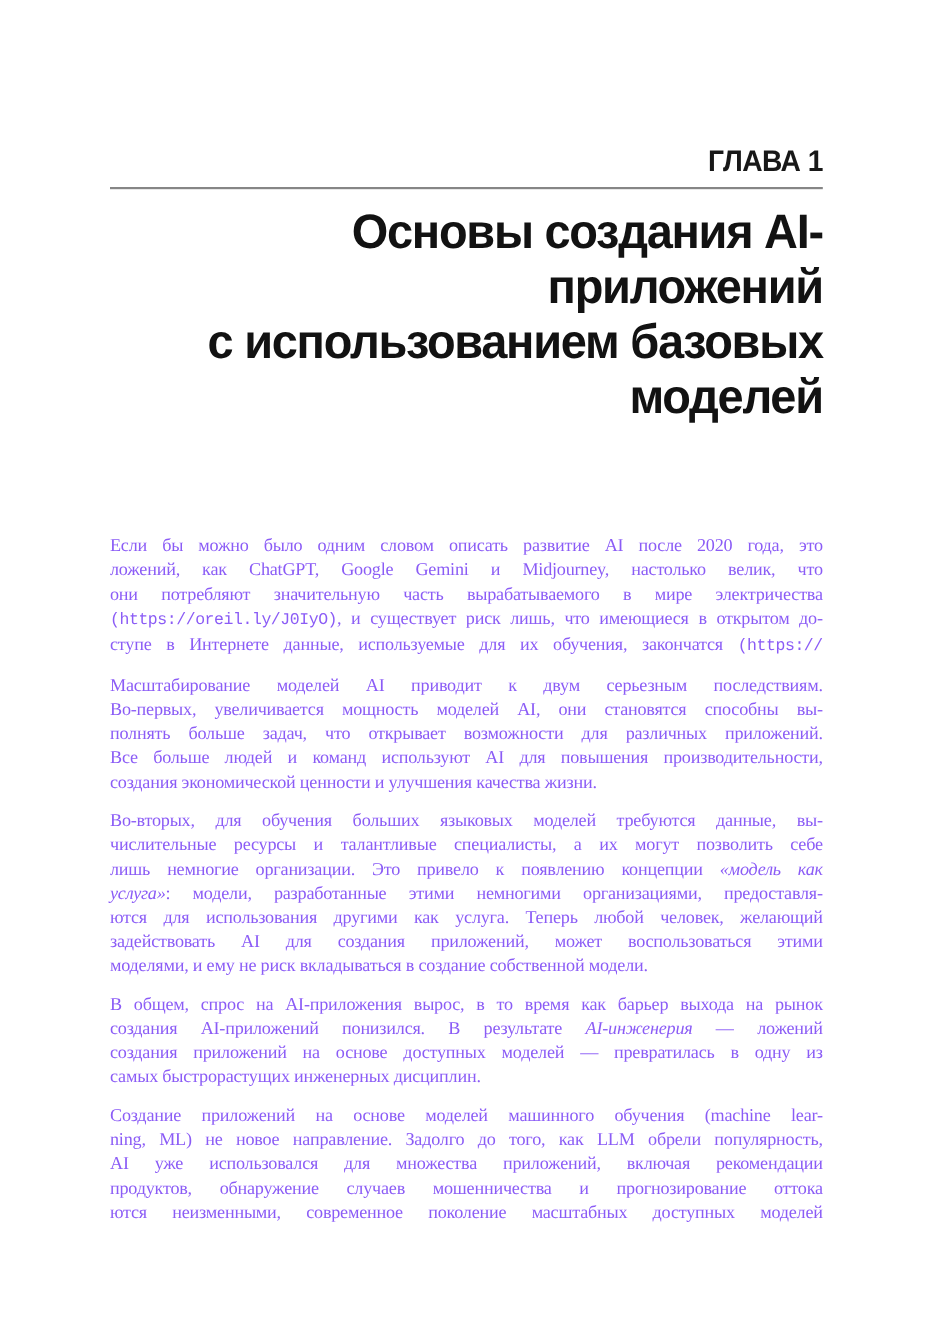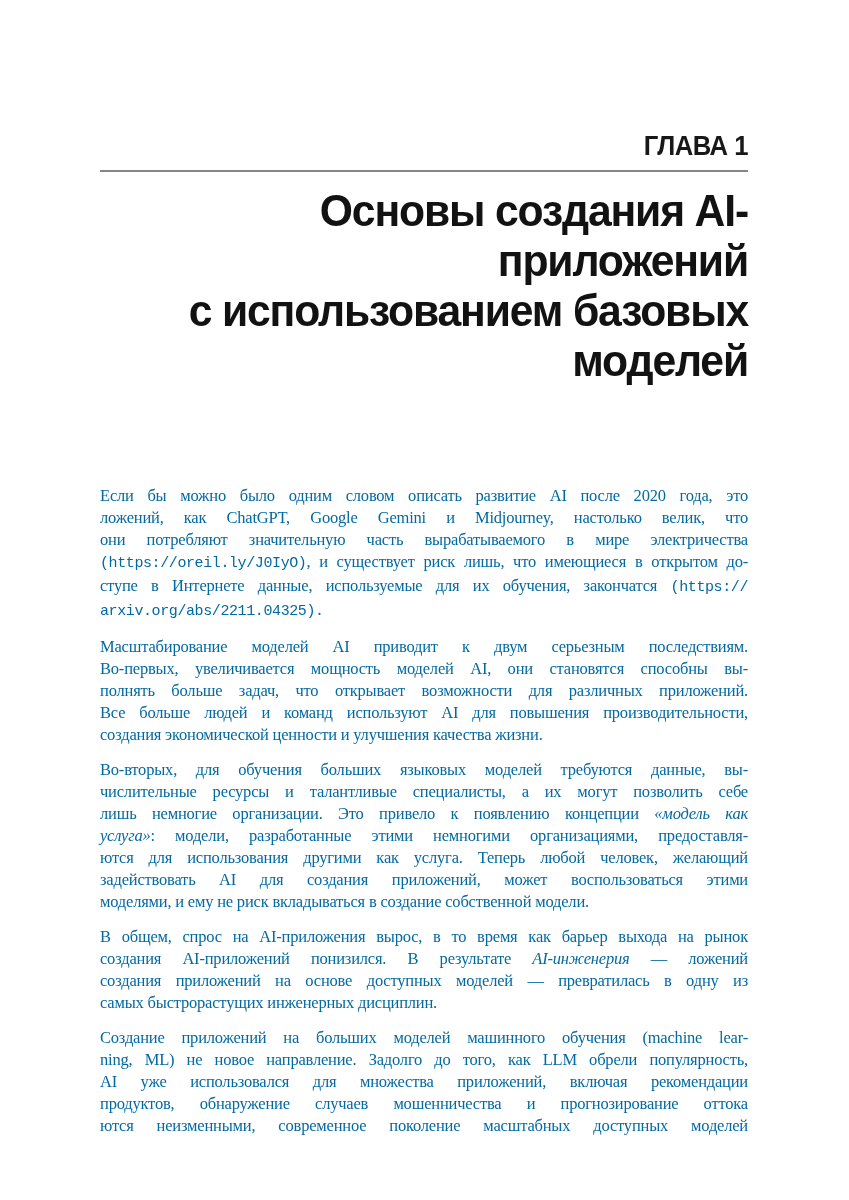--- a/index.html
+++ b/index.html
@@ -51,21 +51,21 @@
     transform: scaleX(0.97);
     transform-origin: right center;
   }
   
   .body-text {
     margin-top: 99px;
     font-family: "Liberation Serif", serif;
     font-size: 16.5px;
     line-height: 22px;
     letter-spacing: -0.2px;
-    color: #0369a1;
+    color: #8b5cf6;
   }
   .para {
     margin: 0 0 13px 0;
   }
   .para:last-child { margin-bottom: 0; }
   .line {
     text-align: justify;
     text-align-last: left;
     white-space: normal;
   }
@@ -92,21 +92,20 @@
       <span>Основы создания AI-приложений</span><br>
       <span>с использованием базовых моделей</span>
     </h1>
     <div class="body-text" id="body-text">
         <div class="para">
           <div class="line fill"><span>Если бы можно было одним словом описать развитие AI после 2020 года, это</span></div>
           <div class="line fill"><span>ложений, как ChatGPT, Google Gemini и Midjourney, настолько велик, что</span></div>
           <div class="line fill"><span>они потребляют значительную часть вырабатываемого в мире электричества</span></div>
           <div class="line fill"><span class="u">(https://oreil.ly/J0IyO)</span><span>, и существует риск лишь, что имеющиеся в открытом до-</span></div>
           <div class="line fill"><span>ступе в Интернете данные, используемые для их обучения, закончатся </span><span class="u">(https://</span></div>
-          <div class="line"><span class="u">arxiv.org/abs/2211.04325).</span></div>
         </div>
         <div class="para">
           <div class="line fill"><span>Масштабирование моделей AI приводит к двум серьезным последствиям.</span></div>
           <div class="line fill"><span>Во-первых, увеличивается мощность моделей AI, они становятся способны вы-</span></div>
           <div class="line fill"><span>полнять больше задач, что открывает возможности для различных приложений.</span></div>
           <div class="line fill"><span>Все больше людей и команд используют AI для повышения производительности,</span></div>
           <div class="line"><span>создания экономической ценности и улучшения качества жизни.</span></div>
         </div>
         <div class="para">
           <div class="line fill"><span>Во-вторых, для обучения больших языковых моделей требуются данные, вы-</span></div>
@@ -117,21 +116,21 @@
           <div class="line fill"><span>задействовать AI для создания приложений, может воспользоваться этими</span></div>
           <div class="line"><span>моделями, и ему не риск вкладываться в создание собственной модели.</span></div>
         </div>
         <div class="para">
           <div class="line fill"><span>В общем, спрос на AI-приложения вырос, в то время как барьер выхода на рынок</span></div>
           <div class="line fill"><span>создания AI-приложений понизился. В результате </span><span class="i">AI-инженерия</span><span> — ложений</span></div>
           <div class="line fill"><span>создания приложений на основе доступных моделей — превратилась в одну из</span></div>
           <div class="line"><span>самых быстрорастущих инженерных дисциплин.</span></div>
         </div>
         <div class="para">
-          <div class="line fill"><span>Создание приложений на больших моделей машинного обучения (machine lear-</span></div>
+          <div class="line fill"><span>Создание приложений на основе моделей машинного обучения (machine lear-</span></div>
           <div class="line fill"><span>ning, ML) не новое направление. Задолго до того, как LLM обрели популярность,</span></div>
           <div class="line fill"><span>AI уже использовался для множества приложений, включая рекомендации</span></div>
           <div class="line fill"><span>продуктов, обнаружение случаев мошенничества и прогнозирование оттока</span></div>
           <div class="line fill"><span>ются неизменными, современное поколение масштабных доступных моделей</span></div>
         </div>
       </div>
   </div>
 </div>
 
 </body></html>

